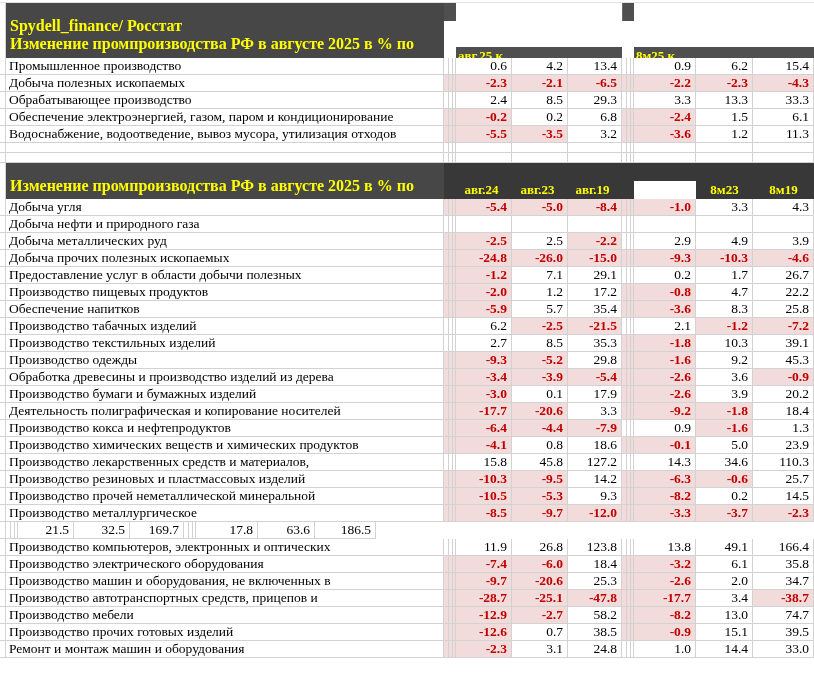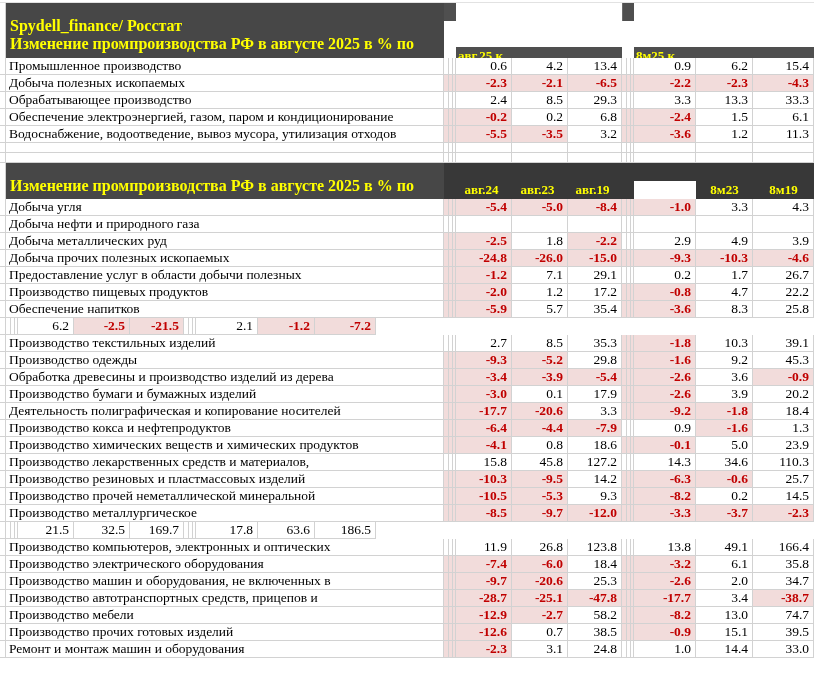--- a/index.html
+++ b/index.html
@@ -222,21 +222,21 @@
         <div class="cell sep w-sep"></div>
         <div class="cell num w-c4"></div>
         <div class="cell num w-c5"></div>
         <div class="cell num w-c6"></div>
       </div>
       <div class="row">
         <div class="cell gutter w-gutter"></div>
         <div class="cell label w-label">Добыча металлических руд</div>
         <div class="cell sep w-sep neg-sep"></div>
         <div class="cell num w-c1 neg">-2.5</div>
-        <div class="cell num w-c2">1.8</div>
+        <div class="cell num w-c2">2.5</div>
         <div class="cell num w-c3 neg">-2.2</div>
         <div class="cell sep w-sep"></div>
         <div class="cell num w-c4">2.9</div>
         <div class="cell num w-c5">4.9</div>
         <div class="cell num w-c6">3.9</div>
       </div>
       <div class="row">
         <div class="cell gutter w-gutter"></div>
         <div class="cell label w-label">Добыча прочих полезных ископаемых</div>
         <div class="cell sep w-sep neg-sep"></div>
@@ -279,20 +279,21 @@
         <div class="cell num w-c1 neg">-5.9</div>
         <div class="cell num w-c2">5.7</div>
         <div class="cell num w-c3">35.4</div>
         <div class="cell sep w-sep neg-sep"></div>
         <div class="cell num w-c4 neg">-3.6</div>
         <div class="cell num w-c5">8.3</div>
         <div class="cell num w-c6">25.8</div>
       </div>
       <div class="row">
         <div class="cell gutter w-gutter"></div>
+        <div class="cell label w-label">Производство табачных изделий</div>
         <div class="cell sep w-sep"></div>
         <div class="cell num w-c1">6.2</div>
         <div class="cell num w-c2 neg">-2.5</div>
         <div class="cell num w-c3 neg">-21.5</div>
         <div class="cell sep w-sep"></div>
         <div class="cell num w-c4">2.1</div>
         <div class="cell num w-c5 neg">-1.2</div>
         <div class="cell num w-c6 neg">-7.2</div>
       </div>
       <div class="row">

